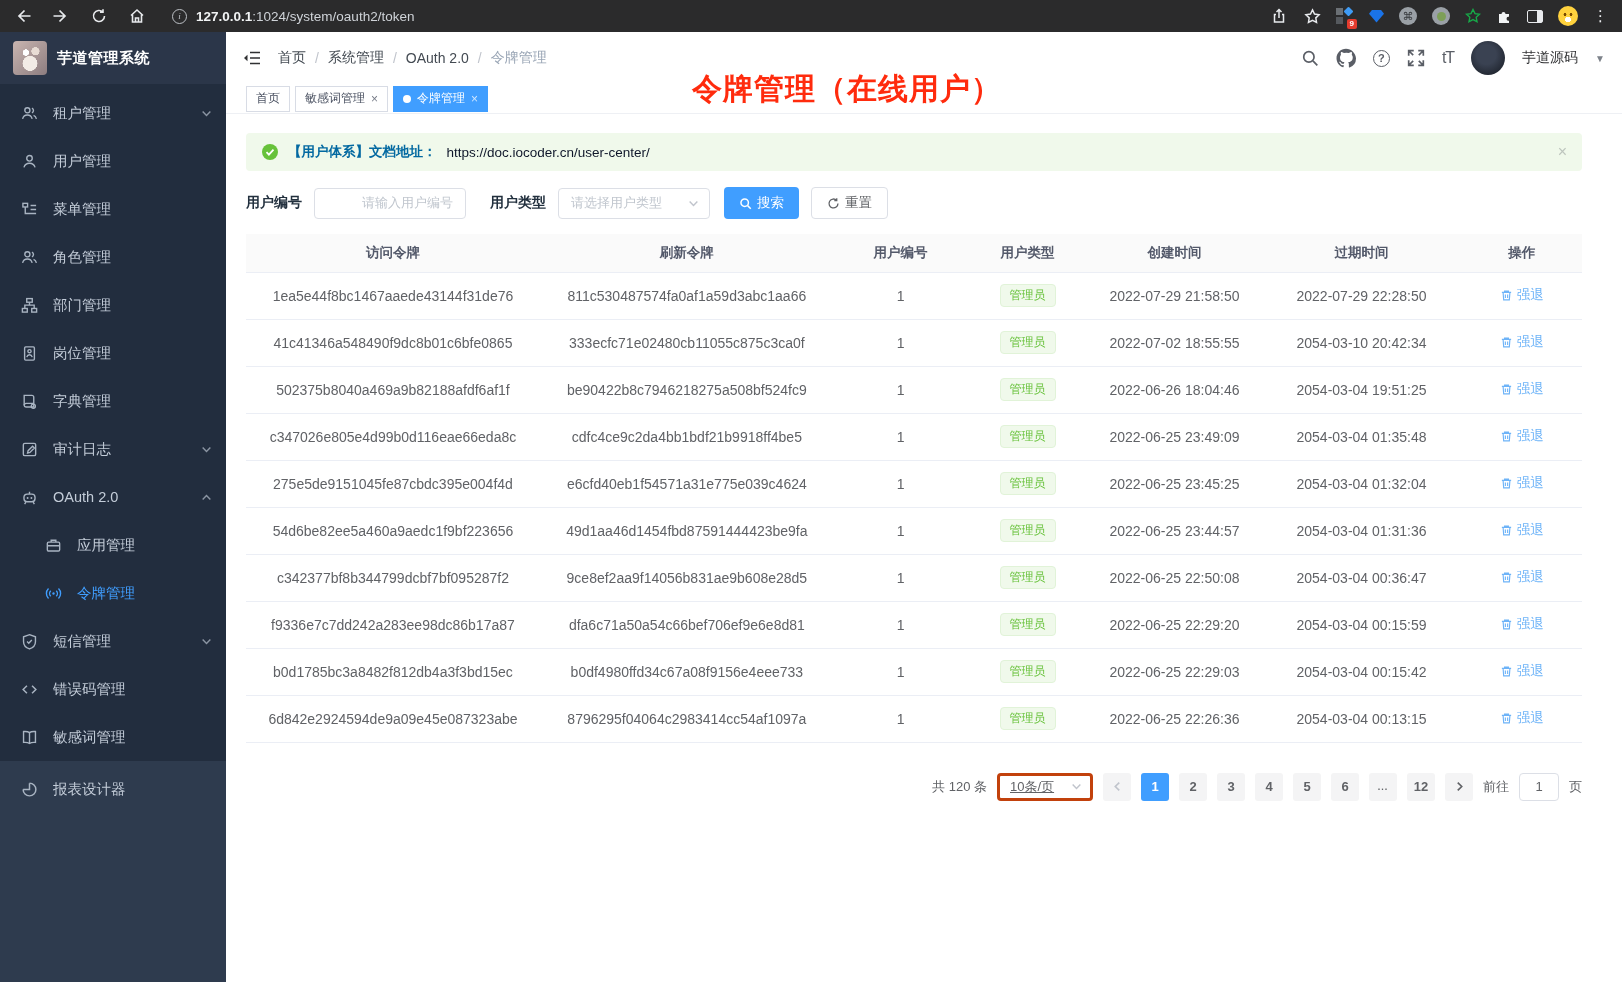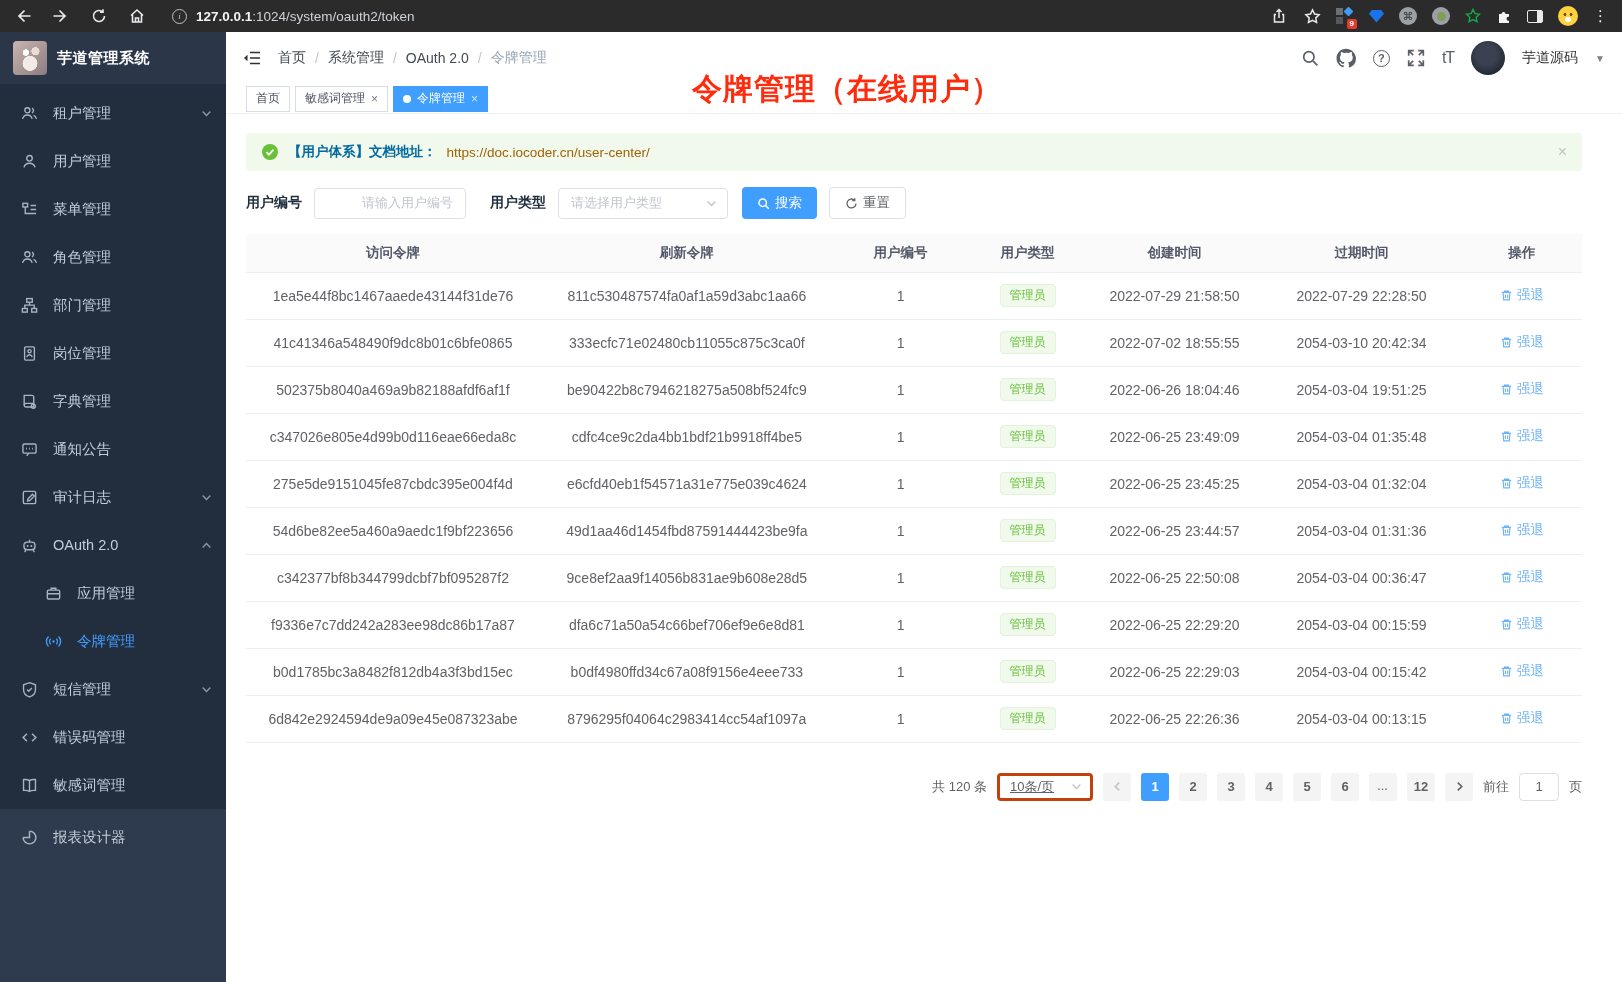--- a/index.html
+++ b/index.html
@@ -94,30 +94,30 @@
   .annotation { position:absolute; left:466px; top:37px; font-size:30px; font-weight:700;
     color:#ff2b0d; letter-spacing:1px; z-index:20; pointer-events:none; white-space:nowrap; }
 
   .content { width:1336px; margin-left:20px; padding-top:19px; }
 
   .alert { height:38px; background:#f0f9eb; border-radius:4px; display:flex; align-items:center;
     padding:0 16px; gap:10px; position:relative; }
   .alert-check { width:16px; height:16px; border-radius:50%; background:#67c23a; color:#fff;
     display:flex; align-items:center; justify-content:center; flex:none; }
   .alert-text { color:#0369a1; font-size:13.5px; font-weight:600; }
-  .alert-link { color:#a16207; font-size:13.5px; cursor:pointer; }
+  .alert-link { color:#0f172a; font-size:13.5px; cursor:pointer; }
   .alert-close { position:absolute; right:15px; color:#bdc5bd; font-size:16px; cursor:pointer; }
 
   .filter-row { display:flex; align-items:center; margin:16px 0 0; font-size:14px; }
   .f-label { font-weight:700; color:#22303e; margin-right:12px; }
   .f-input { width:152px; height:31px; border:1px solid #dcdfe6; border-radius:4px;
     padding:0 12px; font-size:13px; color:#606266; outline:none; margin-right:24px;
     font-family:Liberation Mono, monospace;text-align:right; }
   .f-input::placeholder { color:#c0c6ce; }
-  .f-select { width:170px; height:31px; border:1px solid #dcdfe6; border-radius:4px;
+  .f-select { width:152px; height:31px; border:1px solid #dcdfe6; border-radius:4px;
     display:flex; align-items:center; justify-content:space-between; padding:0 10px 0 12px;
     color:#c0c6ce; font-size:13px; cursor:pointer; margin-right:12px; }
   .sel-chevron { color:#c0c4cc; display:flex; }
   .btn { height:32px; border-radius:4px; display:inline-flex; align-items:center; gap:5px;
     padding:0 15px; font-size:13.5px; cursor:pointer; border:none; font-family:inherit;justify-content:space-between; }
   .btn-primary { background:#409eff; color:#fff; margin-left:2px; }
   .btn-plain { background:#fff; border:1px solid #dcdfe6; color:#606266; margin-left:12px; }
 
   table { width:100%; border-collapse:collapse; margin-top:15px; font-size:14px; color:#606266; table-layout:fixed; }
   thead th { background:#fafafa; height:38px; font-weight:600; color:#53596a; font-size:13.5px;
@@ -285,30 +285,20 @@
         </div>
         <div class="menu-item">
           <span class="mi-icon">
             <svg width="17" height="17" viewBox="0 0 16 16" fill="none" stroke="currentColor" stroke-width="1.3">
               <path d="M3 2.2h7.3A1.7 1.7 0 0 1 12 3.9v9.3H4.7A1.7 1.7 0 0 1 3 11.5V2.2z"></path>
               <path d="M3 11.5a1.7 1.7 0 0 1 1.7-1.7H12"></path>
               <circle cx="11.6" cy="12.4" r="1.9"></circle>
             </svg>
           </span>
           <span>字典管理</span>
-        </div>
-        <div class="menu-item">
-          <span class="mi-icon">
-            <svg width="17" height="17" viewBox="0 0 16 16" fill="none" stroke="currentColor" stroke-width="1.3">
-              <rect x="1.8" y="2.8" width="12.4" height="8.6" rx="1.4"></rect>
-              <path d="M5.4 14l1.8-2.6"></path>
-              <path d="M4.8 7.1h.8M7.6 7.1h.8M10.4 7.1h.8" stroke-width="1.6"></path>
-            </svg>
-          </span>
-          <span>通知公告</span>
         </div>
         <div class="menu-item">
           <span class="mi-icon">
             <svg width="17" height="17" viewBox="0 0 16 16" fill="none" stroke="currentColor" stroke-width="1.3">
               <rect x="2.2" y="2.2" width="11.6" height="11.6" rx="1.4"></rect>
               <path d="M10.9 4.9l-4.2 4.2-.5 2.2 2.2-.5 4.2-4.2z"></path>
             </svg>
           </span>
           <span>审计日志</span>
           <span class="mi-chevron">

